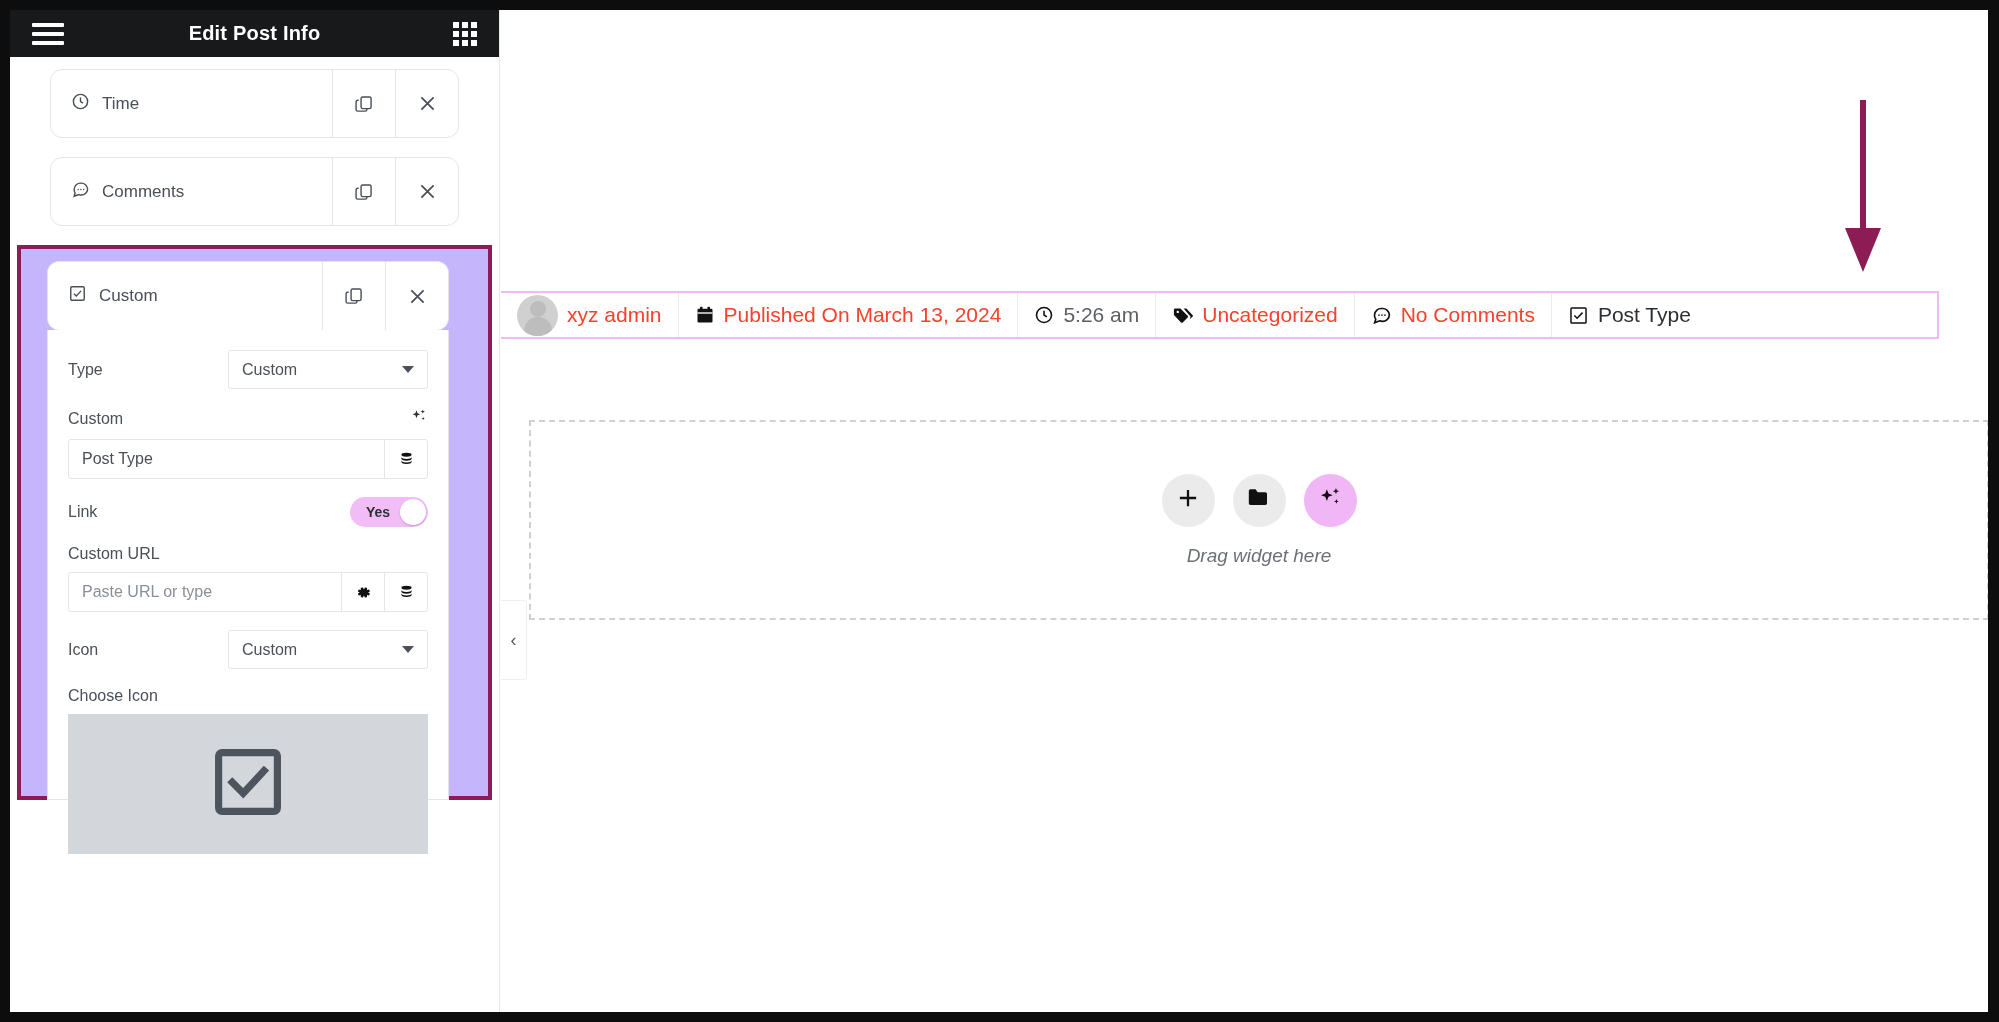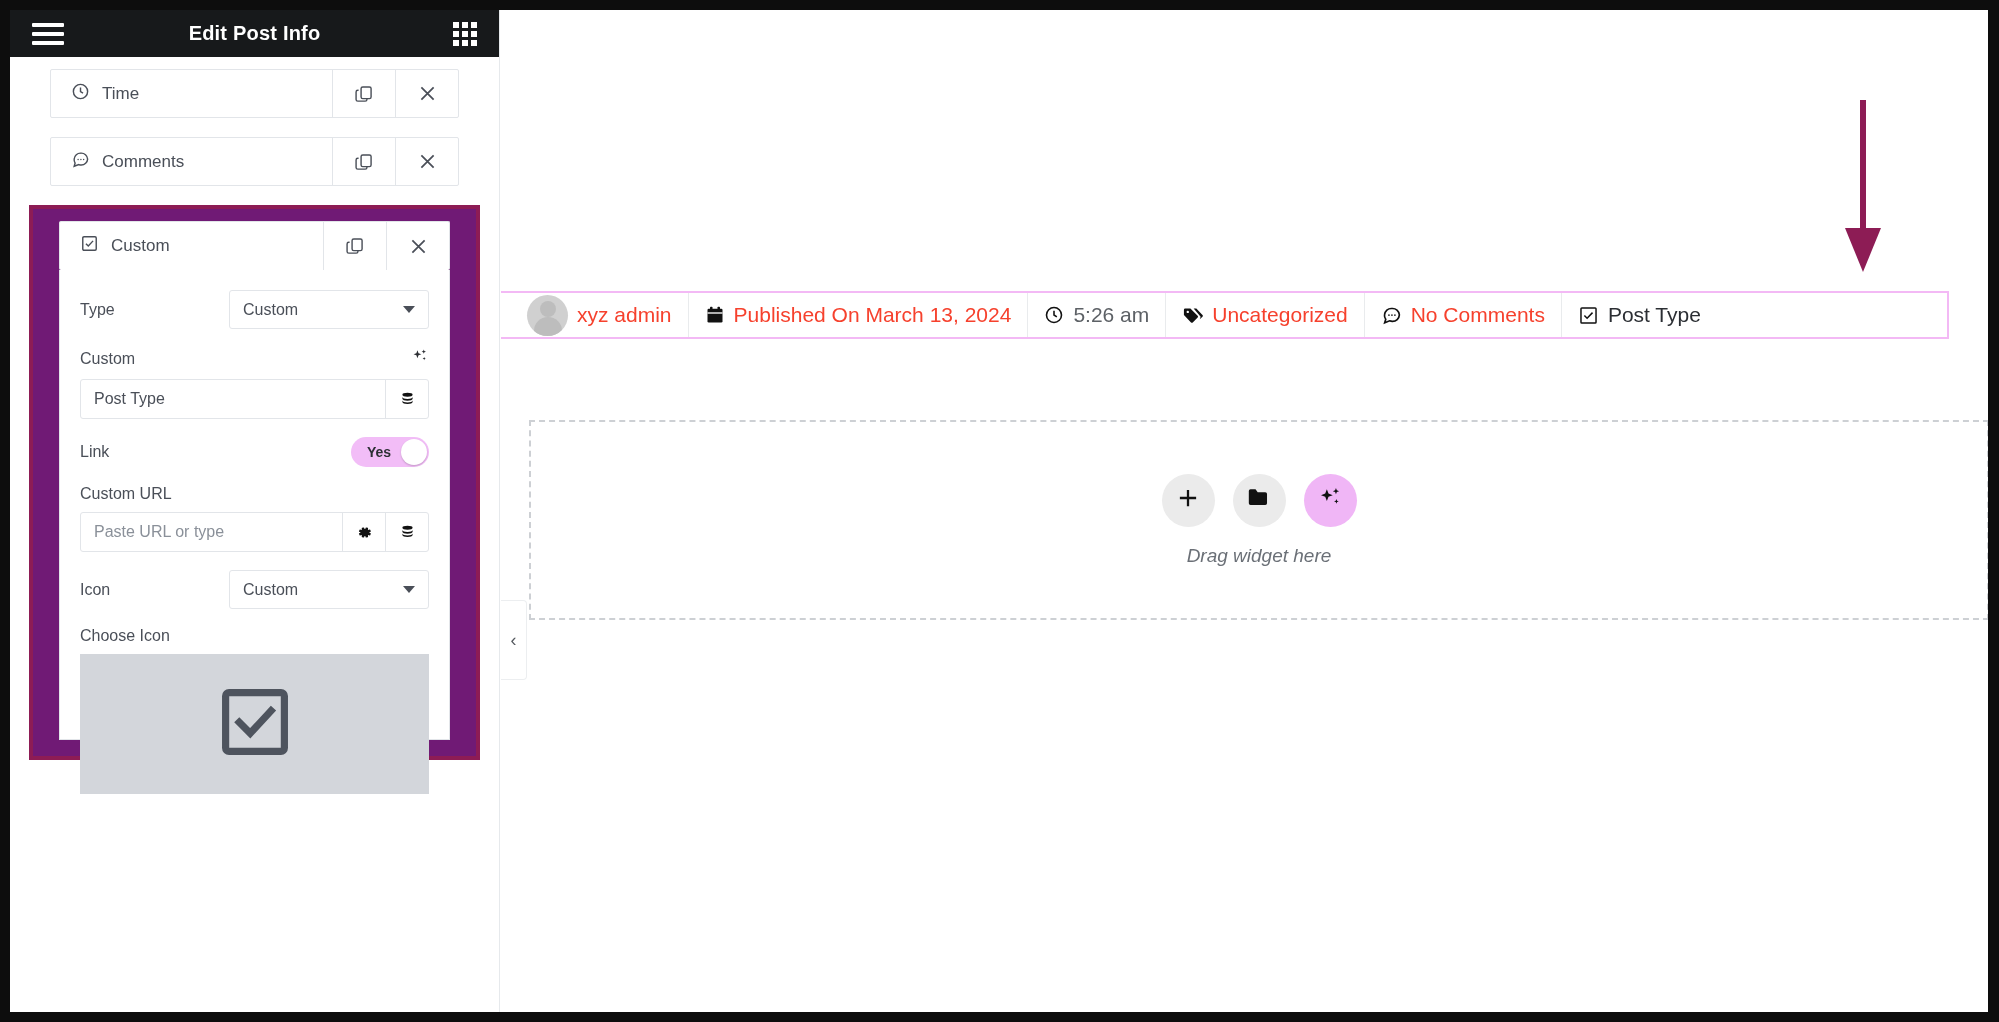--- a/index.html
+++ b/index.html
@@ -57,38 +57,38 @@
     position: relative;
     padding: 12px 0 0 0;
   }
 
   
   .rep-row {
     margin: 0 40px 19px 40px;
     display: flex;
     border: 1px solid #e2e5e9;
     background: #fff;
-    height: 49px;
-    border-radius: 2px;
+    height: 69px;
+    border-radius: 12px;
   }
   .rep-title {
     flex: 1; display:flex; align-items:center; gap:12px;
     padding-left: 20px; font-size: 17px; color:#4a4f58;
   }
   .rep-btn {
     width: 63px; display:flex; align-items:center; justify-content:center;
     border-left: 1px solid #e2e5e9; color:#4a4f58; cursor:pointer;
   }
 
   
   #custom-block {
-    margin: 0 19px;
+    margin: 0 7px;
     border: 4px solid #8d1c55;
-    background: #701a75;
-    padding: 12px 0 0 0;
+    background: #c4b5fd;
+    padding: 12px 13px 0 0;
     position: relative;
     height: 555px;
   }
   #custom-block .rep-row { margin: 0 26px 0 26px; border-bottom: none; }
   #custom-fields {
     margin: 0 26px;
     border: 1px solid #e2e5e9;
     border-top: none;
     padding: 20px 20px 24px 20px;
     background: #ffffff;
@@ -169,21 +169,21 @@
     border-radius: 0 4px 4px 0;
     display:flex;align-items:center;justify-content:center;
     font-size:18px;color:#55595f; cursor:pointer; z-index: 5;
   }
 
   
   #anno-arrow { position:absolute; left: 1336px; top: 90px; }
 
   
   #postinfo {
-    position:absolute; left: 10px; top: 281px;
+    position:absolute; left: 0px; top: 281px;
     width: 1500px; height: 48px;
     border: 2px solid #f3b9f5;
     border-left: none;
     display:flex; align-items:stretch;
     background:#ffffff;
     margin-left: -62px;
     padding-left: 62px;
   }
   .pi-item {
     display:flex; align-items:center; gap: 9px;

